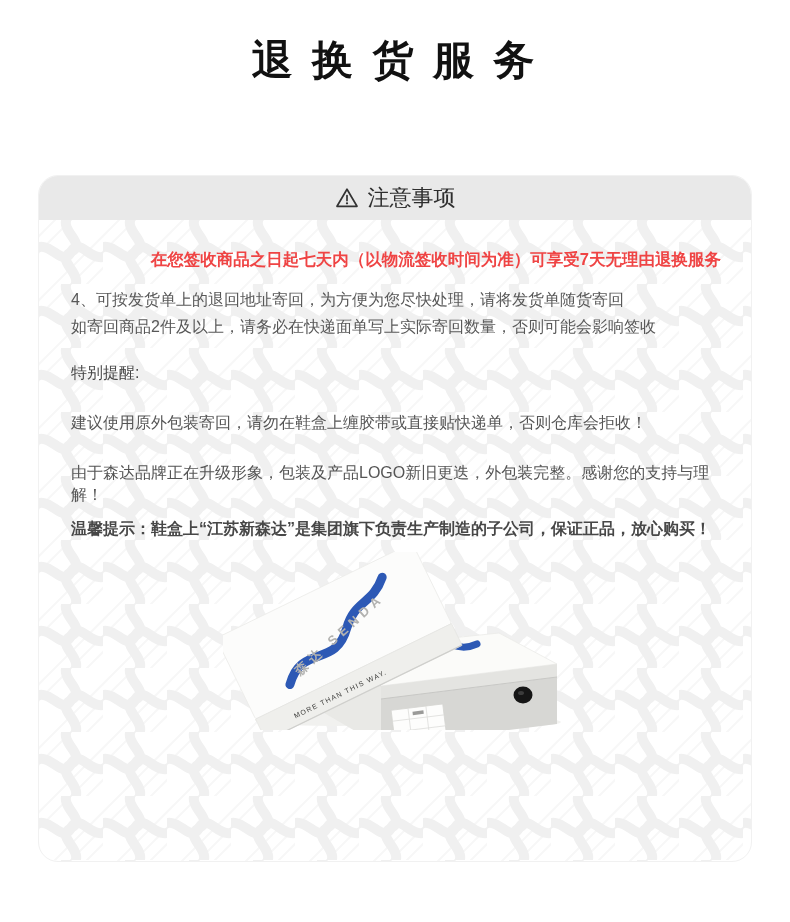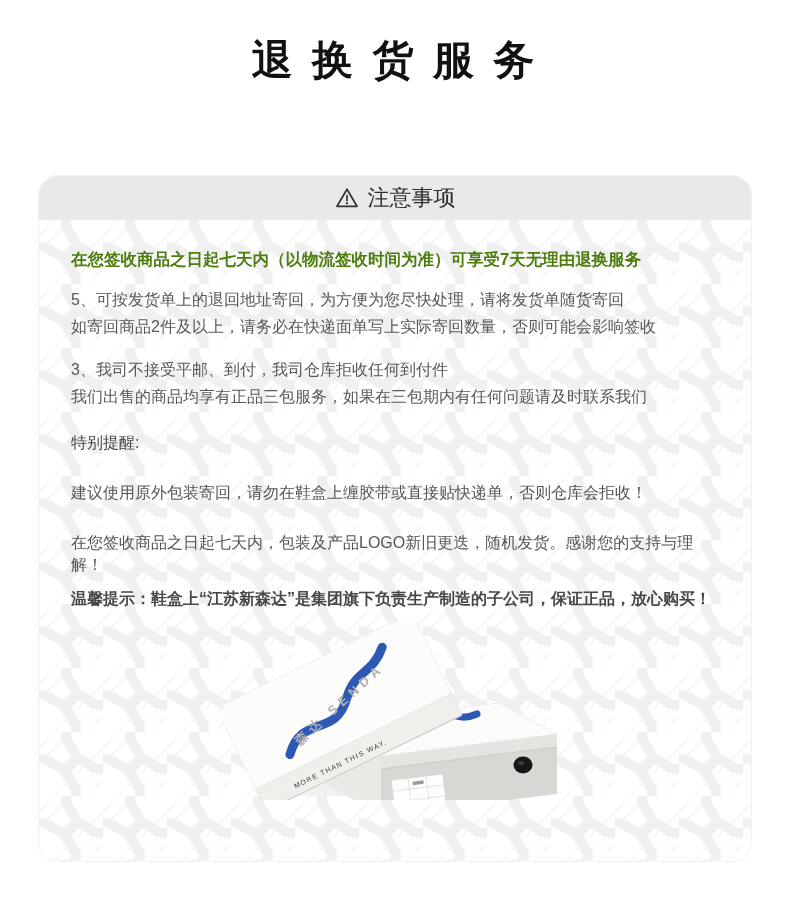--- a/index.html
+++ b/index.html
@@ -32,21 +32,21 @@
   }
   .notice-header .warn-ico { display: inline-flex; }
   .notice-body { position: relative; height: 643px; }
   .bg-pattern { position: absolute; inset: 0; width: 100%; height: 100%; }
   .notice-content {
     position: relative; z-index: 1;
     padding: 28px 30px 0 32px;
     font-size: 16px; color: #585858;
   }
   .intro-line {
-    text-align: left; font-weight: 700; color: #4d7c0f;
+    text-align: right; font-weight: 700; color: #ef4444;
     font-size: 16.5px; line-height: 22px;
   }
   .notice-item { margin-top: 16px; line-height: 27px; }
   .notice-item:first-of-type { margin-top: 24px; }
   .special-title {
     margin-top: 22px; font-weight: 400; color: #474747; line-height: 22px;
   }
   .special-line { margin-top: 28px; line-height: 22px; color: #555555; }
   .tip-line { margin-top: 12px; line-height: 22px; font-weight: 700; color: #474747; }
   .tip-label { font-weight: 700; color: #474747; }
@@ -95,33 +95,29 @@
           </pattern>
         </defs>
         <rect width="100%" height="100%" fill="url(#bgpat)"></rect>
       </svg>
 
       <div class="notice-content">
 
         <div class="intro-line">在您签收商品之日起七天内（以物流签收时间为准）可享受7天无理由退换服务</div>
 
         <div class="notice-item">
-          <div>5、可按发货单上的退回地址寄回，为方便为您尽快处理，请将发货单随货寄回</div>
+          <div>4、可按发货单上的退回地址寄回，为方便为您尽快处理，请将发货单随货寄回</div>
           <div>如寄回商品2件及以上，请务必在快递面单写上实际寄回数量，否则可能会影响签收</div>
         </div>
 
 
-        <div class="notice-item">
-          <div>3、我司不接受平邮、到付，我司仓库拒收任何到付件</div>
-          <div>我们出售的商品均享有正品三包服务，如果在三包期内有任何问题请及时联系我们</div>
-        </div>
 
         <div class="special-title">特别提醒:</div>
         <div class="special-line">建议使用原外包装寄回，请勿在鞋盒上缠胶带或直接贴快递单，否则仓库会拒收！</div>
-        <div class="special-line">在您签收商品之日起七天内，包装及产品LOGO新旧更迭，随机发货。感谢您的支持与理解！</div>
+        <div class="special-line">由于森达品牌正在升级形象，包装及产品LOGO新旧更迭，外包装完整。感谢您的支持与理解！</div>
         <div class="tip-line">
           <span class="tip-label">温馨提示：</span><span>鞋盒上“江苏新森达”是集团旗下负责生产制造的子公司，保证正品，放心购买！</span>
         </div>
 
         <div class="boxes-wrap">
           <svg width="346" height="178" viewBox="0 0 346 178">
 
             <ellipse cx="110" cy="168" rx="78" ry="6" fill="#f1f1ef"></ellipse>
             <ellipse cx="248" cy="170" rx="90" ry="6" fill="#f2f2f0"></ellipse>
 

